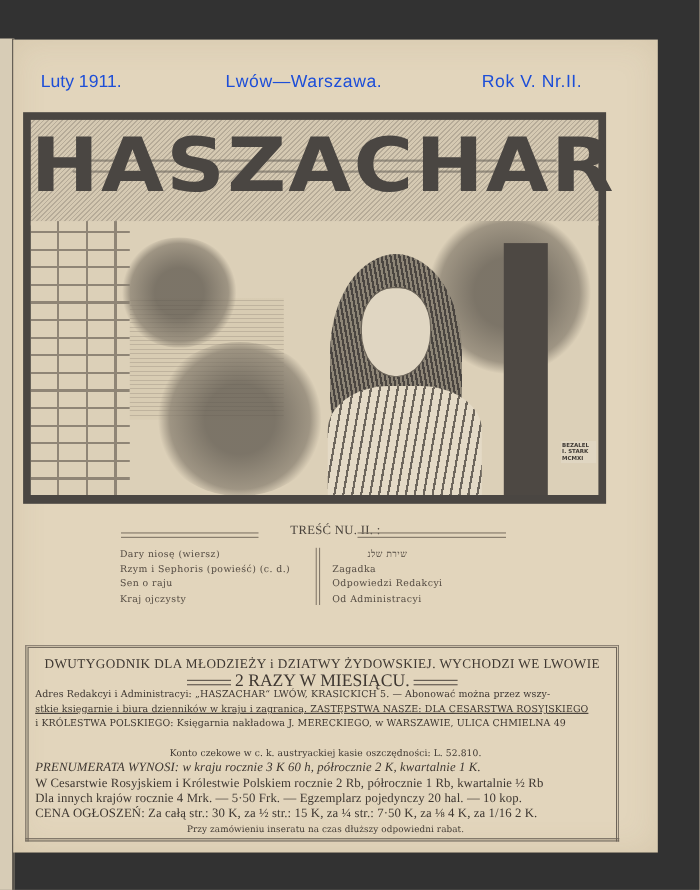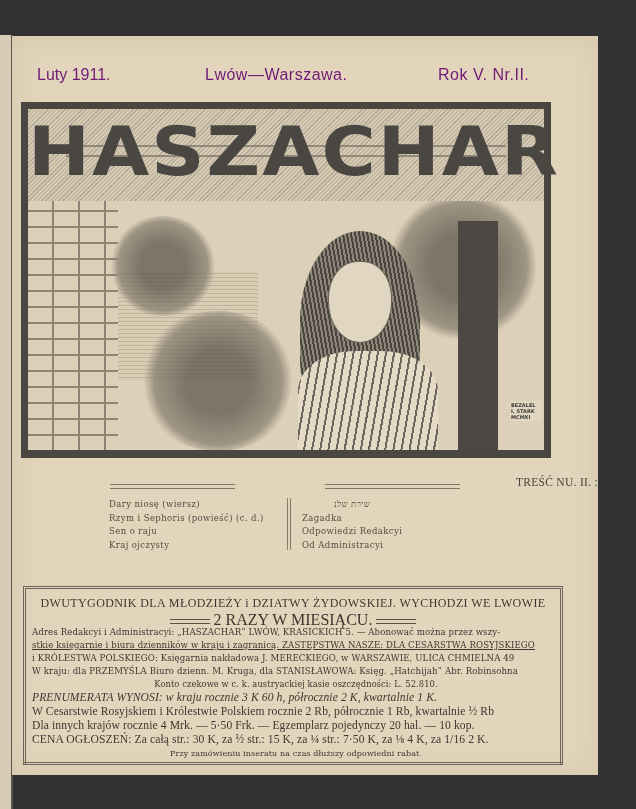--- a/index.html
+++ b/index.html
@@ -6,21 +6,21 @@
   body {
     width: 636px; height: 809px; background: #323232; position: relative; overflow: hidden;
     font-family: "DejaVu Serif", serif;
   }
   .left-edge { position: absolute; left: 0; top: 35px; width: 11px; height: 774px; background: #d7ccb6; border-right: 2px solid #5a554c; }
   .page {
     position: absolute; left: 12px; top: 36px; width: 586px; height: 739px;
     background: #e2d5bc; color: #3b3530;
     box-shadow: inset 0 0 30px rgba(150,120,80,0.15);
   }
-  .hdr { position: absolute; top: 30px; left: 0; right: 0; height: 22px; font-family: "Liberation Sans", sans-serif; font-size: 16px; color: #701a75; }
+  .hdr { position: absolute; top: 30px; left: 0; right: 0; height: 22px; font-family: "Liberation Sans", sans-serif; font-size: 16px; color: #1d4ed8; }
   .hdr span { position: absolute; top: 0; }
   .hdr .date { left: 25px; }
   .hdr .place { left: 193px; letter-spacing: 0.5px; }
   .hdr .issue { left: 426px; letter-spacing: 0.5px; }
 
   .cover { position: absolute; left: 9px; top: 66px; width: 530px; height: 356px; background: #4a4642; }
   .title-band { position: absolute; left: 7px; top: 7px; width: 516px; height: 96px;
     background: repeating-linear-gradient(135deg, #d5c9b2 0 2px, #b6ab98 2px 3px); }
   .title-text { position: absolute; left: 0; right: 0; top: 0; text-align: center; font-family: "DejaVu Sans", sans-serif; font-weight: bold;
     font-size: 74px; line-height: 84px; color: #4a4642; letter-spacing: 2px; transform: scaleY(0.92); }
@@ -35,21 +35,21 @@
   .trees { position: absolute; border-radius: 50%; background: radial-gradient(circle, #5c564d 0 30%, #8a8172 60%, transparent 70%); opacity: 0.75; }
   .hair { position: absolute; left: 272px; top: 30px; width: 120px; height: 180px; border-radius: 55% 55% 30% 30%;
     background: repeating-linear-gradient(80deg, #4a4540 0 2px, #8e8677 2px 4px); }
   .face { position: absolute; left: 300px; top: 60px; width: 62px; height: 80px; border-radius: 45% 45% 50% 50%; background: #e0d6c2; border: 1px solid #6a6358; }
   .body-shape { position: absolute; left: 270px; top: 150px; width: 140px; height: 100px; border-radius: 40% 40% 0 0;
     background: repeating-linear-gradient(100deg, #e4dac6 0 6px, #6d665c 6px 8px); }
   .tree-right { position: absolute; left: 430px; top: 20px; width: 40px; height: 229px; background: #4d4843; }
   .signature { position: absolute; left: 482px; top: 200px; width: 30px; font-family: "DejaVu Sans", sans-serif; font-size: 5px; line-height: 6px; color: #3e3934; font-weight: bold; background: #e0d6c2; padding: 1px; }
 
   .toc { position: absolute; left: 0; right: 0; top: 440px; }
-  .toc-head { position: absolute; left: 0; right: 0; top: 0; text-align: right; font-family: "Liberation Serif", serif; font-size: 11.5px; color: #4a433c; letter-spacing: 0.3px; }
+  .toc-head { position: absolute; left: 0; right: 0; top: 0; text-align: center; font-family: "Liberation Serif", serif; font-size: 11.5px; color: #4a433c; letter-spacing: 0.3px; }
   .toc-rule { position: absolute; top: 8px; height: 3px; border-top: 1px solid #807667; border-bottom: 1px solid #807667; }
   .toc-rule.l { left: 98px; width: 125px; }
   .toc-rule.r { left: 313px; width: 135px; }
   .toc-col { position: absolute; top: 22px; font-size: 8.5px; line-height: 13.5px; color: #544b42; letter-spacing: 0.4px; }
   .toc-col.left { left: 97px; }
   .toc-col.right { left: 290px; }
   .toc-divider { position: absolute; left: 275px; top: 22px; width: 1px; height: 52px; border-left: 1px solid #847a6b; border-right: 1px solid #847a6b; width: 2px; }
 
   .info { position: absolute; left: 11px; top: 550px; width: 534px; height: 176px;
     border-top: 3px double #6d6459; border-left: 3px double #6d6459; border-right: 3px double #6d6459; }
@@ -127,21 +127,20 @@
   </div>
 
   <div class="info">
     <div class="line l1">DWUTYGODNIK DLA MŁODZIEŻY i DZIATWY ŻYDOWSKIEJ. WYCHODZI WE LWOWIE</div>
     <div class="line l2">
       <span class="dbl"></span><span>2 RAZY W MIESIĄCU.</span><span class="dbl"></span>
     </div>
     <div class="line small l3">Adres Redakcyi i Administracyi: „HASZACHAR“ LWÓW, KRASICKICH 5. — Abonować można przez wszy-</div>
     <div class="line small l4">stkie księgarnie i biura dzienników w kraju i zagranicą. ZASTĘPSTWA NASZE: DLA CESARSTWA ROSYJSKIEGO</div>
     <div class="line small l5">i KRÓLESTWA POLSKIEGO: Księgarnia nakładowa J. MERECKIEGO, w WARSZAWIE, ULICA CHMIELNA 49</div>
-    <div class="line small l6">W kraju: dla PRZEMYŚLA Biuro dzienn. M. Kruga, dla STANISŁAWOWA: Księg. „Hatchijah“ Abr. Robinsohna</div>
     <div class="line small l7">Konto czekowe w c. k. austryackiej kasie oszczędności: L. 52.810.</div>
     <div class="line big l8">PRENUMERATA WYNOSI: w kraju rocznie 3 K 60 h, półrocznie 2 K, kwartalnie 1 K.</div>
     <div class="line big l9">W Cesarstwie Rosyjskiem i Królestwie Polskiem rocznie 2 Rb, półrocznie 1 Rb, kwartalnie ½ Rb</div>
     <div class="line big l10">Dla innych krajów rocznie 4 Mrk. — 5·50 Frk. — Egzemplarz pojedynczy 20 hal. — 10 kop.</div>
     <div class="line big l11">CENA OGŁOSZEŃ: Za całą str.: 30 K, za ½ str.: 15 K, za ¼ str.: 7·50 K, za ⅛ 4 K, za 1/16 2 K.</div>
     <div class="line small l12">Przy zamówieniu inseratu na czas dłuższy odpowiedni rabat.</div>
   </div>
   <div class="info-bottom"></div>
 </div>
 

